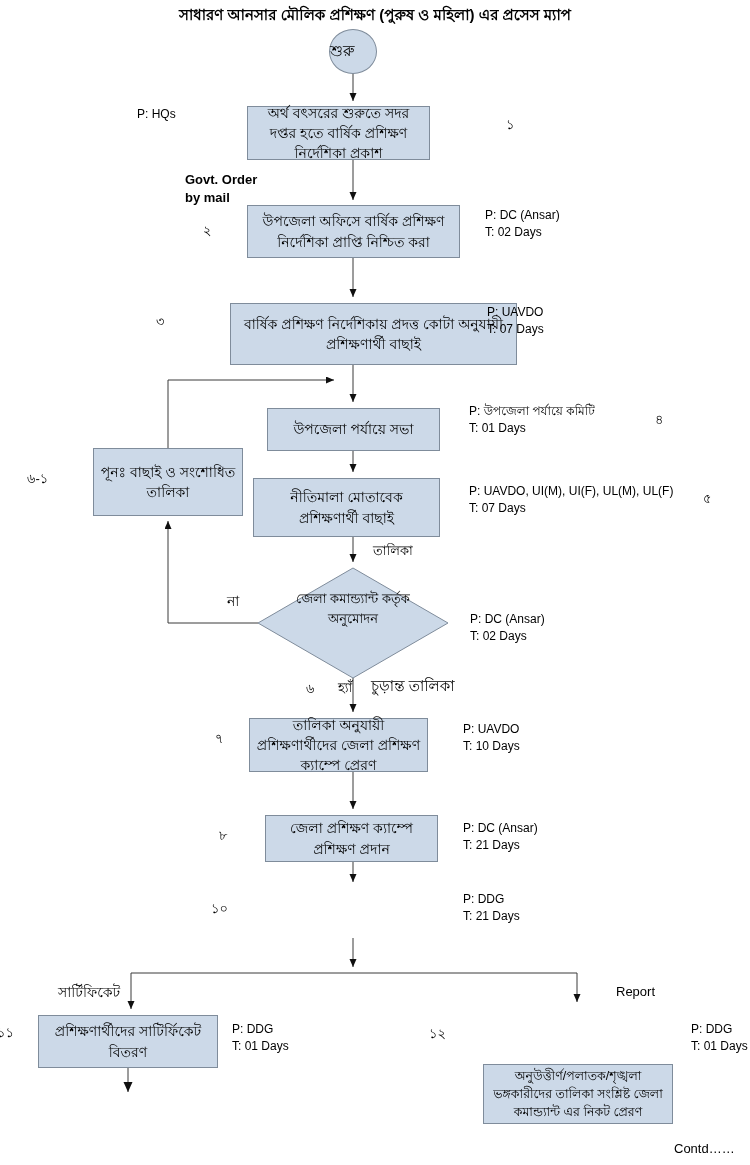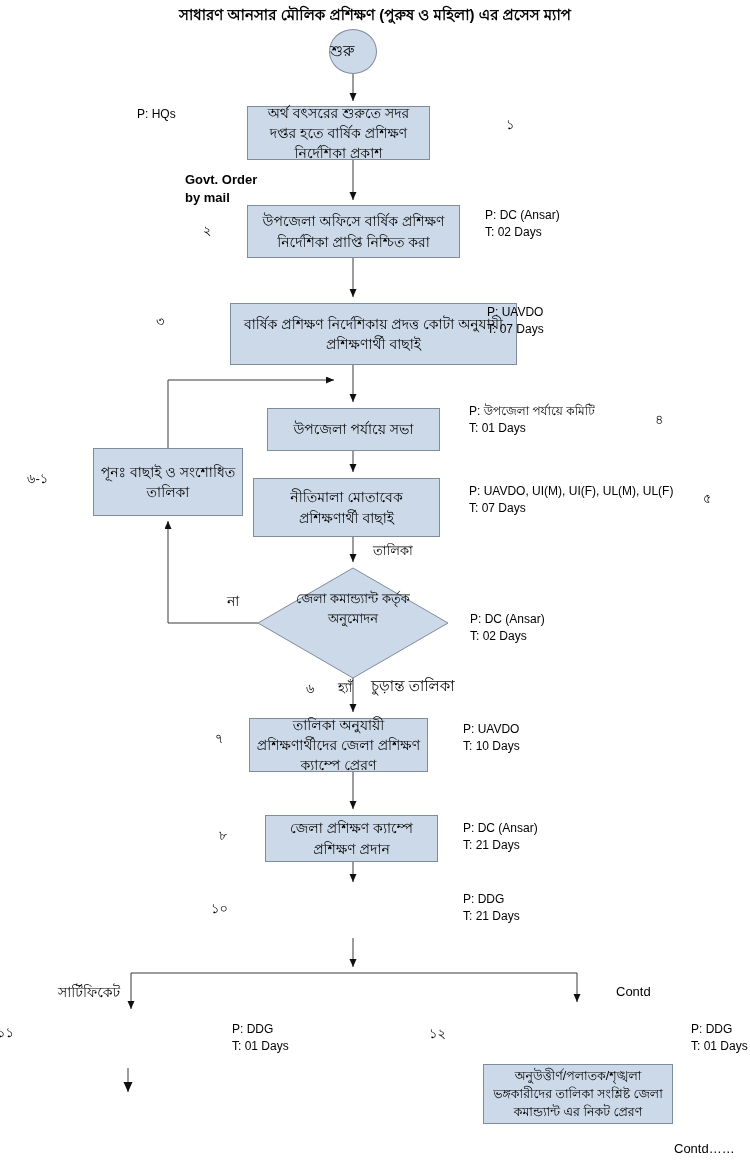--- a/index.html
+++ b/index.html
@@ -80,20 +80,21 @@
 
   <div class="pbox" style="left:247px;top:106px;width:183px;height:54px;">অর্থ বৎসরের শুরুতে সদর দপ্তর হতে বার্ষিক প্রশিক্ষণ নির্দেশিকা প্রকাশ</div>
   <div class="pbox" style="left:247px;top:205px;width:213px;height:53px;">উপজেলা অফিসে বার্ষিক প্রশিক্ষণ নির্দেশিকা প্রাপ্তি নিশ্চিত করা</div>
   <div class="pbox" style="left:230px;top:303px;width:287px;height:62px;">বার্ষিক প্রশিক্ষণ নির্দেশিকায় প্রদত্ত কোটা অনুযায়ী প্রশিক্ষণার্থী বাছাই</div>
   <div class="pbox" style="left:267px;top:408px;width:173px;height:43px;">উপজেলা পর্যায়ে সভা</div>
   <div class="pbox" style="left:93px;top:448px;width:150px;height:68px;">পূনঃ  বাছাই ও সংশোধিত তালিকা</div>
   <div class="pbox" style="left:253px;top:478px;width:187px;height:59px;">নীতিমালা মোতাবেক প্রশিক্ষণার্থী বাছাই</div>
   <div class="dtext" style="left:288px;top:589px;width:130px;">জেলা কমান্ড্যান্ট কর্তৃক অনুমোদন</div>
   <div class="pbox" style="left:249px;top:718px;width:179px;height:54px;">তালিকা অনুযায়ী প্রশিক্ষণার্থীদের জেলা প্রশিক্ষণ ক্যাম্পে প্রেরণ</div>
   <div class="pbox" style="left:265px;top:815px;width:173px;height:47px;">জেলা প্রশিক্ষণ ক্যাম্পে প্রশিক্ষণ প্রদান</div>
+  <div class="pbox" style="left:38px;top:1015px;width:180px;height:53px;">প্রশিক্ষণার্থীদের  সাটির্ফিকেট বিতরণ</div>
   <div class="pbox" style="left:483px;top:1064px;width:190px;height:60px;font-size:12.5px;">অনুউত্তীর্ণ/পলাতক/শৃঙ্খলা ভঙ্গকারীদের তালিকা সংশ্লিষ্ট  জেলা কমান্ড্যান্ট এর নিকট প্রেরণ</div>
 
   <div class="annot" style="left:137px;top:106px;">
     <div>P: HQs</div>
   </div>
   <div class="annot" style="left:485px;top:207px;">
     <div>P: DC (Ansar)</div>
     <div>T: 02 Days</div>
   </div>
   <div class="annot" style="left:487px;top:304px;">
@@ -145,16 +146,16 @@
   <div class="num" style="left:211px;top:899px;">১০</div>
   <div class="num" style="left:-3px;top:1023px;">১১</div>
   <div class="num" style="left:429px;top:1024px;">১২</div>
 
   <div class="elabel bold" style="left:185px;top:171px;width:90px;white-space:normal;line-height:1.35;">Govt. Order by mail</div>
   <div class="elabel" style="left:373px;top:541px;">তালিকা</div>
   <div class="elabel" style="left:227px;top:590px;font-size:14px;">না</div>
   <div class="elabel" style="left:338px;top:678px;font-size:13px;">হ্যাঁ</div>
   <div class="elabel" style="left:371px;top:674px;font-size:15px;">চুড়ান্ত তালিকা</div>
   <div class="elabel" style="left:34px;top:981px;font-size:14px;margin-left:24px;">সার্টিফিকেট</div>
-  <div class="elabel" style="left:616px;top:984px;">Contd</div>
+  <div class="elabel" style="left:616px;top:984px;">Report</div>
   <div class="elabel" style="left:674px;top:1141px;">Contd……</div>
 
 </div>
 
 </body></html>

